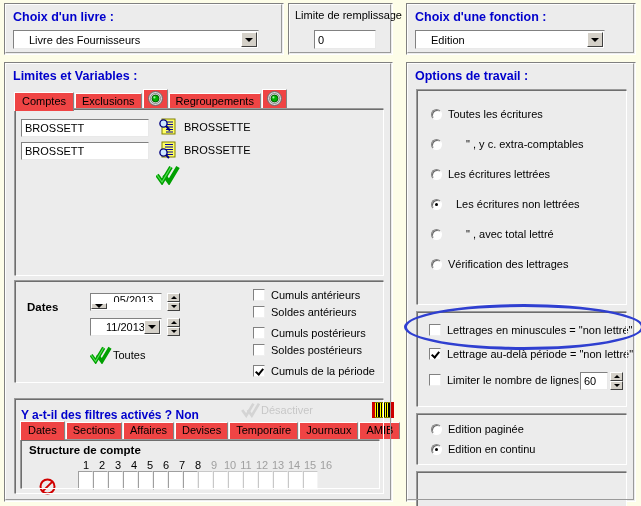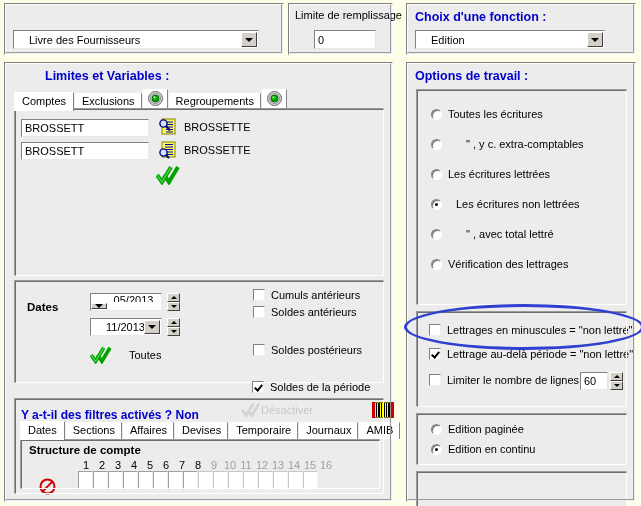--- a/index.html
+++ b/index.html
@@ -140,21 +140,21 @@
   .spin div i {
     width: 0; height: 0;
     border-left: 3px solid transparent;
     border-right: 3px solid transparent;
   }
   .spin .up i { border-bottom: 3px solid #000; }
   .spin .dn i { border-top: 3px solid #000; }
   
   .tabstrip { position: absolute; display: flex; align-items: flex-end; }
   .tab {
-    background: #ffffff;
+    background: #ef4444;
     border: 1px solid #ffffff;
     border-right-color: #848484;
     border-bottom: none;
     box-sizing: border-box;
     padding: 1px 6px 2px 6px;
     font-size: 11px;
     white-space: nowrap;
     position: relative;
     margin-right: 1px;
     line-height: 13px;
@@ -238,20 +238,21 @@
     z-index: 50;
   }
   .noselect { user-select: none; }
 </style>
 </head>
 <body>
 
 <div class="app noselect">
 
   <div class="group" style="left:4px; top:3px; width:280px; height:52px;">
+    <div class="legend" style="left:8px; top:6px;">Choix d'un livre :</div>
     <div class="combo" style="left:8px; top:26px; width:246px; height:19px;">
       <span class="txt">Livre des Fournisseurs</span>
       <span class="arrow">
           <i></i>
         </span>
     </div>
   </div>
 
   <div class="group" style="left:288px; top:3px; width:105px; height:52px;">
     <div style="position:absolute; left:6px; top:5px; font-size:11px; white-space:nowrap;">Limite de remplissage</div>
@@ -263,21 +264,21 @@
     <div class="combo" style="left:8px; top:26px; width:190px; height:19px;">
       <span class="txt">Edition</span>
       <span class="arrow">
           <i></i>
         </span>
     </div>
   </div>
 
   <div class="group" style="left:4px; top:62px; width:389px; height:440px;">
 
-    <div class="legend" style="left:8px; top:6px;margin-left:32px;">Limites et Variables :</div>
+    <div class="legend" style="left:8px; top:6px;">Limites et Variables :</div>
 
     <div class="tabstrip" style="left:9px; top:26px; width:370px;">
       <div class="tab sel">Comptes</div>
       <div class="tab">Exclusions</div>
       <div class="tab" style="padding:1px 4px;">
         <svg width="15" height="15" viewBox="0 0 15 15">
           <circle cx="7.5" cy="7.5" r="7" fill="#d8d8d8" stroke="#6a6a6a"></circle>
           <circle cx="7.5" cy="7.5" r="5" fill="none" stroke="#8a8a8a"></circle>
           <circle cx="7.5" cy="7.5" r="3.4" fill="#00b000" stroke="#006000"></circle>
           <circle cx="6.4" cy="6.4" r="1.1" fill="#9af79a"></circle>
@@ -366,47 +367,51 @@
       </div>
       <div class="spin" style="left:152px; top:37px; height:18px;">
         <div class="up">
             <i></i>
           </div>
         <div class="dn">
             <i></i>
           </div>
       </div>
 
-      <div style="position:absolute; left:75px; top:65px; display:flex; align-items:center;gap:16px;">
+      <div style="position:absolute; left:75px; top:65px; display:flex; align-items:center;">
         <svg width="22" height="18" viewBox="0 0 24 20">
           <path d="M1 10 L6 17 L15 2" stroke="#00a000" stroke-width="4" fill="none"></path>
           <path d="M8 10 L13 17 L22 2" stroke="#00a000" stroke-width="4" fill="none"></path>
           <path d="M1 10 L6 17 L15 2" stroke="#54e054" stroke-width="1.2" fill="none"></path>
         </svg>
         <span style="font-size:11px; margin-left:1px;">Toutes</span>
       </div>
 
       <div class="opt" style="left:238px; top:8px;">
         <span class="chk"></span>
         <span>Cumuls antérieurs</span>
       </div>
       <div class="opt" style="left:238px; top:25px;">
         <span class="chk"></span>
         <span>Soldes antérieurs</span>
       </div>
+      <div class="opt" style="left:238px; top:46px;">
+        <span class="chk"></span>
+        <span>Cumuls postérieurs</span>
+      </div>
       <div class="opt" style="left:238px; top:63px;">
         <span class="chk"></span>
         <span>Soldes postérieurs</span>
       </div>
-    </div>
-
-    <div class="opt" style="left:247px; top:318px;">
-      <span class="chk on"></span>
-      <span>Soldes de la période</span>
-    </div>
+      <div class="opt" style="left:238px; top:84px;">
+        <span class="chk on"></span>
+        <span>Cumuls de la période</span>
+      </div>
+    </div>
+
 
     <div class="inset" style="left:9px; top:335px; width:370px; height:96px;">
 
       <div class="legend" style="left:6px; top:9px; font-size:12px;">Y a-t-il des filtres activés ? Non</div>
 
       <div style="position:absolute; left:226px; top:3px; display:flex; align-items:center; opacity:.45;">
         <svg width="20" height="16" viewBox="0 0 24 20">
           <path d="M1 10 L6 17 L15 2" stroke="#b8b8b8" stroke-width="3.4" fill="none"></path>
           <path d="M8 10 L13 17 L22 2" stroke="#b8b8b8" stroke-width="3.4" fill="none"></path>
         </svg>

